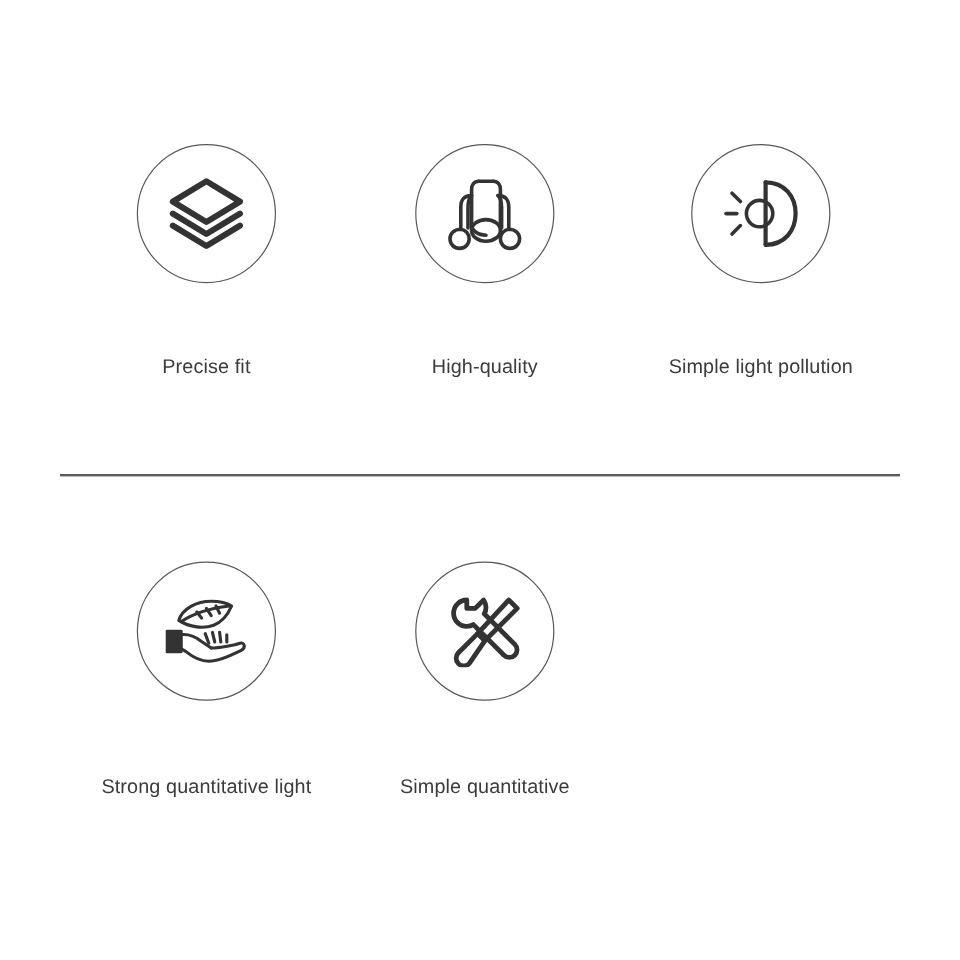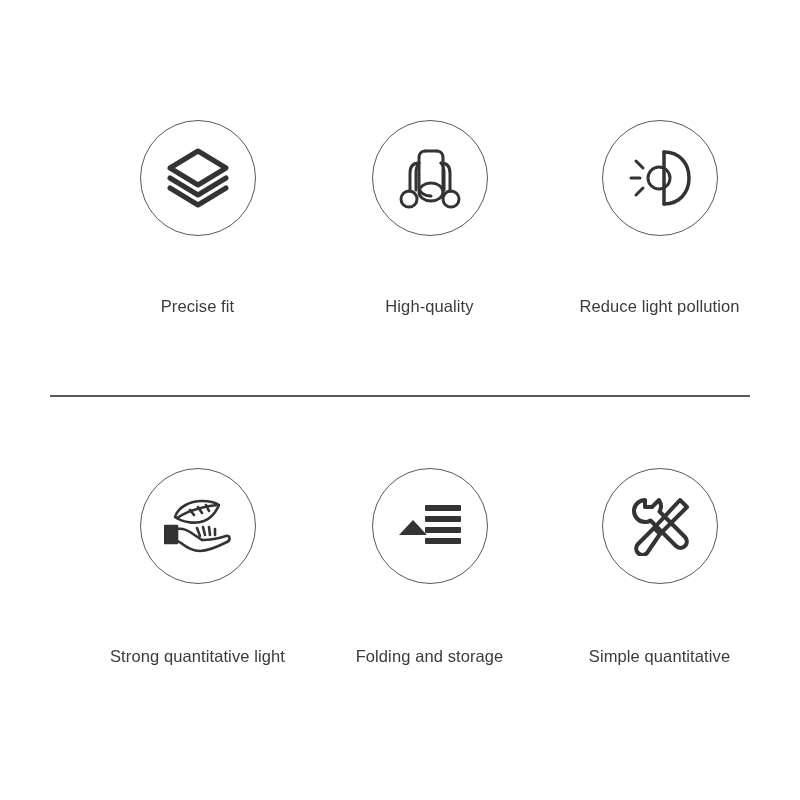--- a/index.html
+++ b/index.html
@@ -13,21 +13,21 @@
     position:relative;
     width:800px; height:800px;
     background:#ffffff;
   }
 
   
   .feature-row {
     position:absolute;
     left:0; width:800px;
     display:flex;
-    justify-content:center;
+    justify-content:flex-start;
   }
   #row-top    { top:120px; }
   #row-bottom { top:468px; }
 
   .feature-cell {
     position:relative;
     width:230px;
     display:flex;
     flex-direction:column;
     align-items:center;
@@ -130,21 +130,21 @@
               <line x1="8" y1="47" x2="15" y2="40"></line>
 
               <circle cx="31" cy="30" r="11"></circle>
 
               <path d="M36 4 L36 56" stroke-width="3.5"></path>
               <path d="M36 4 C52 4 61 16 61 30 C61 44 52 56 36 56" stroke-width="3.5"></path>
             </g>
           </svg>
         </span>
       </div>
-      <div class="feature-label">Reduce light pollution</div>
+      <div class="feature-label">Simple light pollution</div>
     </div>
   </div>
 
   <div id="divider"></div>
 
   <div class="feature-row" id="row-bottom">
 
     <div class="feature-cell">
       <div class="icon-circle">
         <span>
@@ -164,38 +164,20 @@
               <path d="M51 31 L51 37"></path>
 
               <rect x="1" y="28" width="12" height="17" fill="#333333" stroke="#333333"></rect>
             </g>
           </svg>
         </span>
       </div>
       <div class="feature-label">Strong quantitative light</div>
     </div>
 
-    <div class="feature-cell">
-      <div class="icon-circle">
-        <span>
-          <svg width="66" height="50" viewBox="0 0 66 50">
-            <g fill="#333333">
-
-              <path d="M2 34 L16 19 L30 34 Z"></path>
-
-              <rect x="28" y="4" width="36" height="6" rx="1"></rect>
-              <rect x="28" y="15" width="36" height="6" rx="1"></rect>
-              <rect x="28" y="26" width="36" height="6" rx="1"></rect>
-              <rect x="28" y="37" width="36" height="6" rx="1"></rect>
-            </g>
-          </svg>
-        </span>
-      </div>
-      <div class="feature-label">Folding and storage</div>
-    </div>
 
     <div class="feature-cell">
       <div class="icon-circle">
         <span>
           <svg width="60" height="60" viewBox="0 0 60 60">
             <g fill="none" stroke="#333333" stroke-width="4" stroke-linejoin="round" stroke-linecap="round">
 
               <path d="M15 4 C9 4 4 9 4 15 C4 21 9 26 15 26 C17 26 19 25.5 20.5 24.5 L46 50 C48.5 52.5 52.5 52.5 55 50 C57.5 47.5 57.5 43.5 55 41 L29.5 15.5 C30.5 14 31 12 31 10 C31 7.5 30 5.5 29 4 L22 11 L15 11 L15 4 Z"></path>
 
               <path d="M50 4 L57 11 L30 38 L24 32 Z" stroke-width="4"></path>

